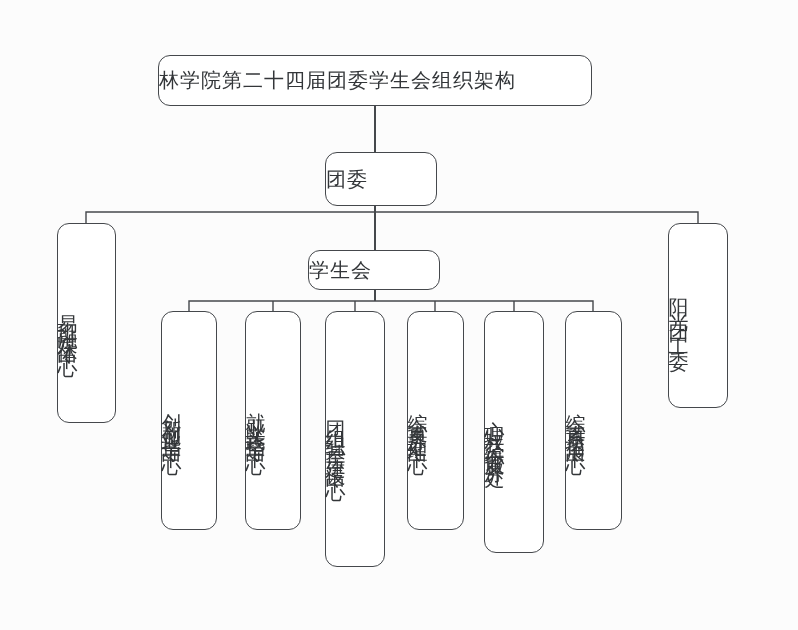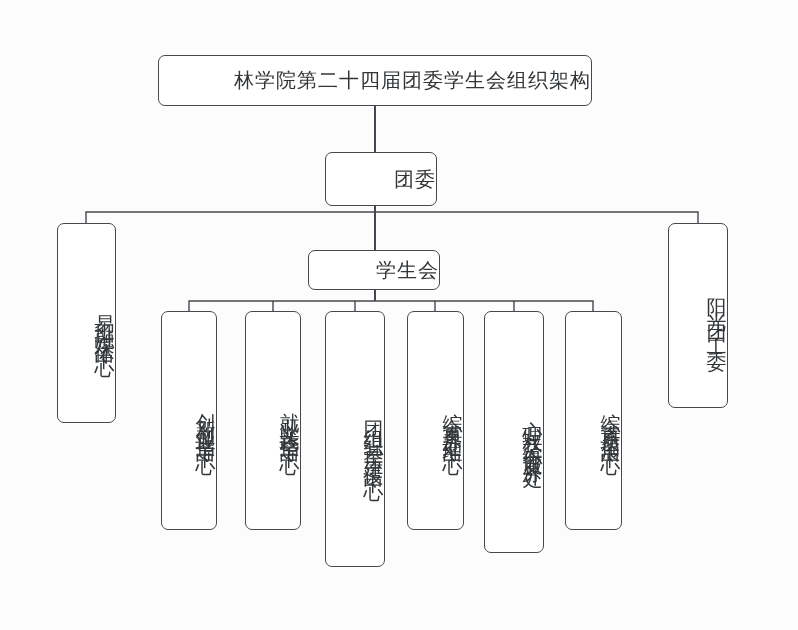--- a/index.html
+++ b/index.html
@@ -25,24 +25,24 @@
     width: 798px; height: 630px;
   }
   .connector {
     stroke: var(--line);
     fill: none;
   }
   .node {
     position: absolute;
     background: var(--box_fill);
     border: 1.5px solid var(--border);
-    border-radius: 7px;
+    border-radius: 12px;
     display: flex;
     align-items: center;
-    justify-content: flex-end;
+    justify-content: flex-start;
     color: var(--text);
     font-size: 20px;
   }
   .hlabel {
     letter-spacing: 1px;
     white-space: nowrap;
   }
   .vlabel {
     writing-mode: vertical-rl;
     text-orientation: upright;

